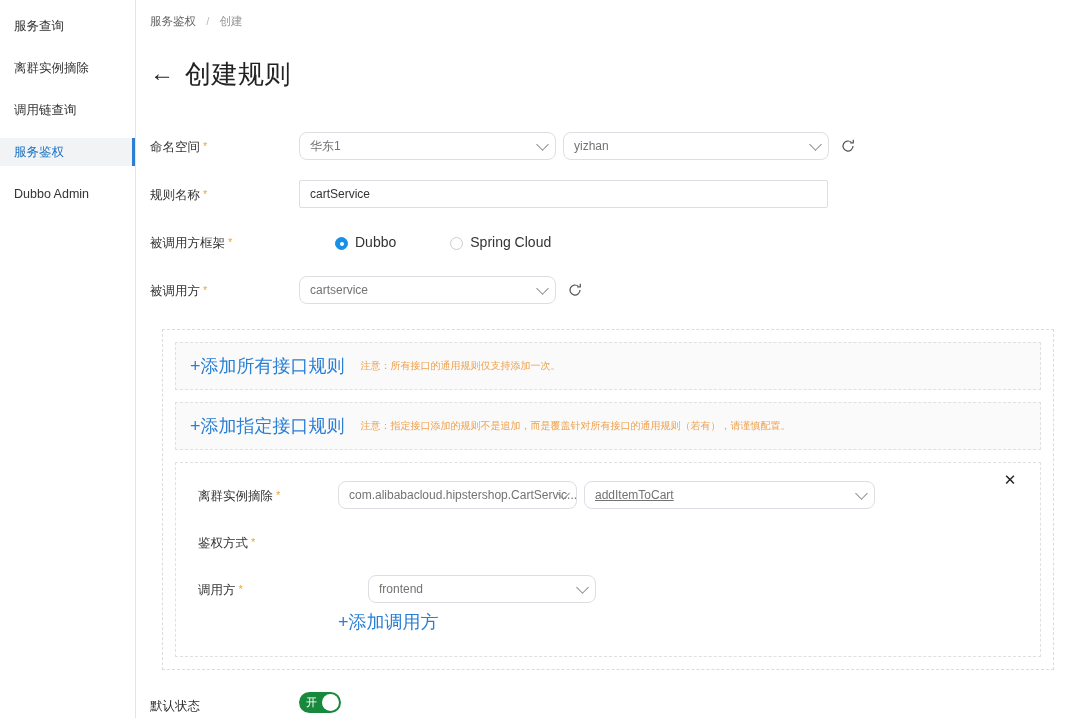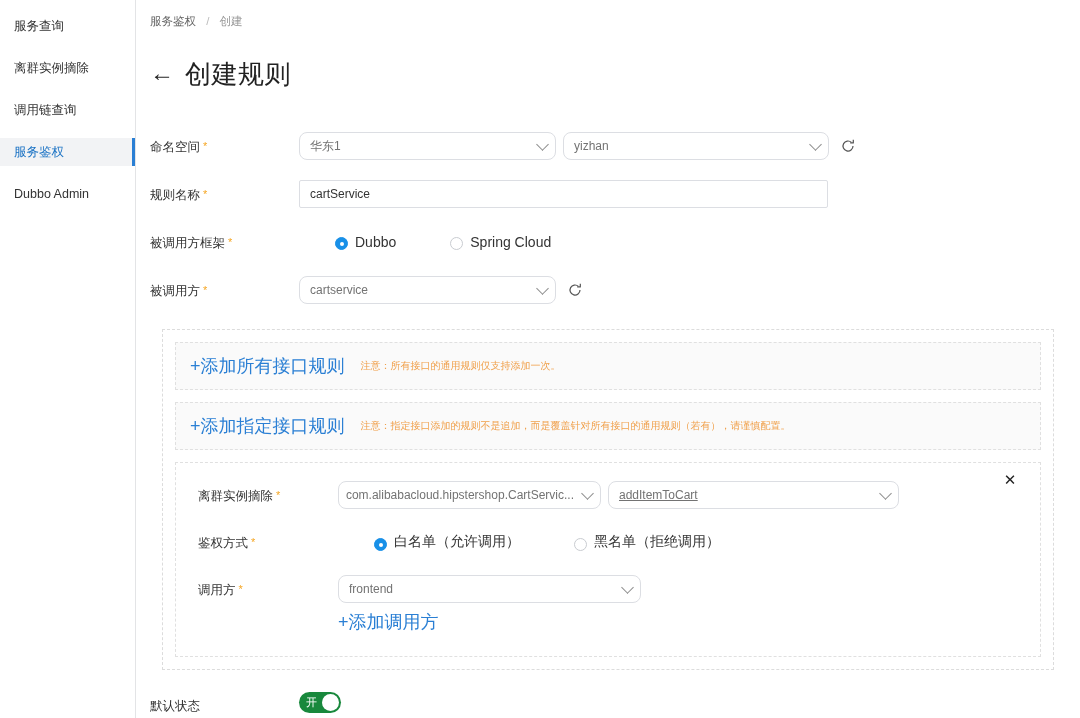--- a/index.html
+++ b/index.html
@@ -116,23 +116,23 @@
     right: 8px; top: 50%;
     width: 9px; height: 9px;
     margin-top: -6px;
     border-right: 1.3px solid #8c8c8c;
     border-bottom: 1.3px solid #8c8c8c;
     transform: rotate(45deg);
   }
   .sel-ns   { width: 257px; }
   .sel-ns2  { width: 266px; }
   .sel-callee { width: 257px; }
-  .sel-iface { width: 263px; justify-content: flex-end; }
+  .sel-iface { width: 239px; }
   .sel-method { width: 291px; text-decoration: underline; }
-  .sel-caller { width: 303px; }
+  .sel-caller { width: 228px; margin-left: 30px; }
 
   .input-text {
     height: 28px;
     width: 529px;
     border: 1px solid #dcdee3;
     border-radius: 2px;
     background: #ffffff;
     font-size: 12px;
     color: #333333;
     padding: 0 10px;
@@ -386,30 +386,20 @@
               <span>addItemToCart</span>
               <span class="chev"></span>
             </div>
           </div>
         </div>
 
         <div class="card-row">
           <div class="c-label">
             <span>鉴权方式</span><span class="req">*</span>
           </div>
-          <div class="radio-group">
-            <label class="radio">
-              <span class="rdot on"></span>
-              <span>白名单（允许调用）</span>
-            </label>
-            <label class="radio">
-              <span class="rdot"></span>
-              <span>黑名单（拒绝调用）</span>
-            </label>
-          </div>
         </div>
 
         <div class="card-row">
           <div class="c-label">
             <span>调用方</span><span class="req">*</span>
           </div>
           <div class="caller-col">
             <div class="select sel-caller">
               <span>frontend</span>
               <span class="chev"></span>

